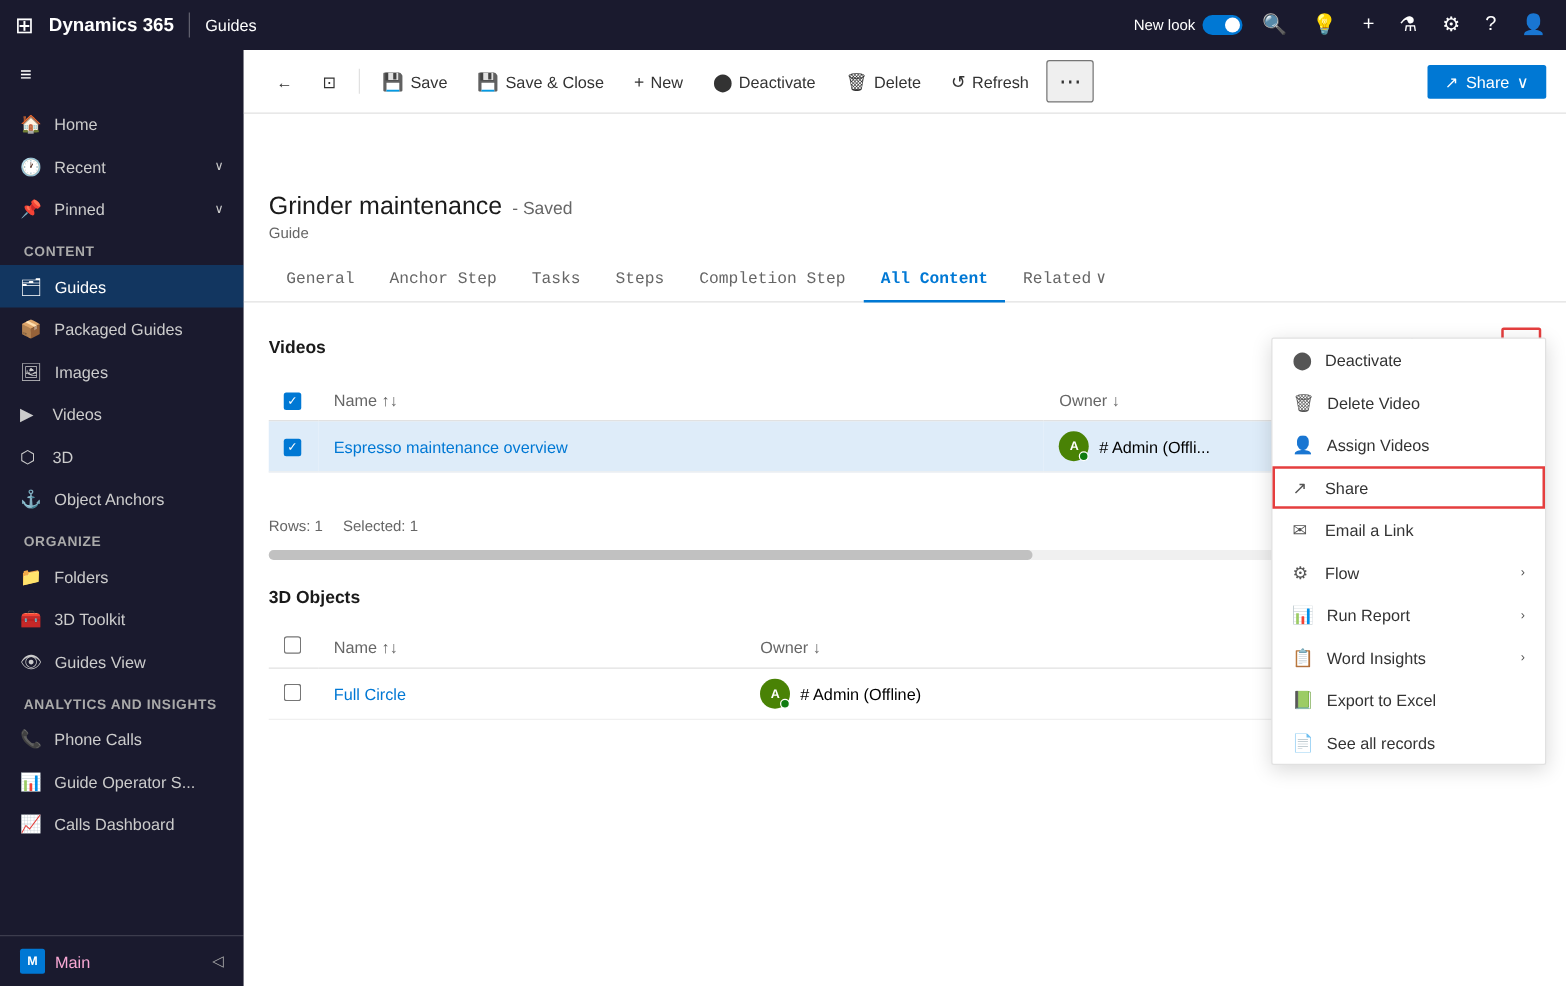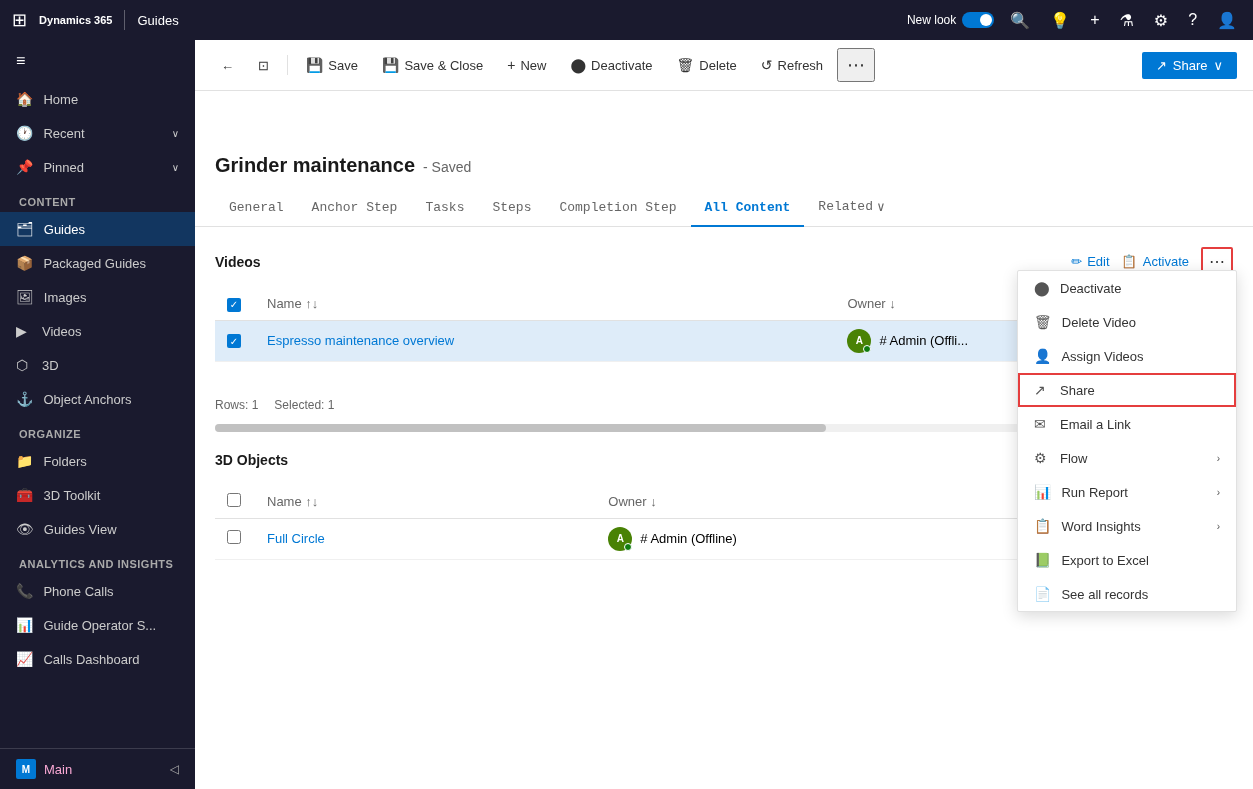--- a/index.html
+++ b/index.html
@@ -4,21 +4,21 @@
   <style>
     * { box-sizing: border-box; margin: 0; padding: 0; }
     body { font-family: 'Segoe UI', sans-serif; font-size: 13px; background: #f3f2f1; overflow: hidden; }
 
     
     .topbar {
       display: flex; align-items: center; background: #1a1a2e; color: white;
       height: 40px; padding: 0 12px; gap: 12px; position: relative; z-index: 100;
     }
     .topbar-waffle { font-size: 18px; cursor: pointer; }
-    .topbar-brand { font-weight: 600; font-size: 11px; color: white; }
+    .topbar-brand { font-weight: 600; font-size: 15px; color: white; }
     .topbar-divider { width: 1px; height: 20px; background: rgba(255,255,255,0.3); }
     .topbar-app { font-size: 13px; color: white; }
     .topbar-spacer { flex: 1; }
     .topbar-newlook { display: flex; align-items: center; gap: 6px; font-size: 12px; color: white; }
     .toggle-switch {
       width: 32px; height: 16px; background: #0078d4; border-radius: 8px;
       position: relative; cursor: pointer;
     }
     .toggle-switch::after {
       content: ''; position: absolute; right: 2px; top: 2px;
@@ -64,21 +64,21 @@
     .toolbar-btn-primary {
       background: #0078d4; color: white; border-radius: 2px;
       padding: 6px 14px; border: none; cursor: pointer; font-size: 13px;
       display: flex; align-items: center; gap: 6px; margin-left: auto;
     }
     .toolbar-separator { width: 1px; height: 20px; background: #e1e1e1; margin: 0 4px; }
     .toolbar-more { font-size: 18px; cursor: pointer; padding: 4px 8px; color: #333; }
 
     
     .page-header { padding: 16px 20px 0; }
-    .page-title { font-size: 20px; font-weight: 700; color: #1a1a1a; margin-top: 47px; }
+    .page-title { font-size: 20px; font-weight: 400; color: #1a1a1a; margin-top: 47px; }
     .page-subtitle { font-size: 12px; color: #666; margin-top: 2px; }
     .page-saved { font-size: 14px; color: #666; font-weight: normal; margin-top: 40px; }
 
     
     .tabs { display: flex; align-items: center; padding: 0 20px; border-bottom: 1px solid #e1e1e1; margin-top: 12px; font-family: Liberation Mono, monospace; }
     .tab {
       padding: 10px 14px; cursor: pointer; font-size: 13px; color: #666;
       border-bottom: 2px solid transparent; margin-bottom: -1px;
     }
     .tab.active { color: #0078d4; border-bottom-color: #0078d4; font-weight: 600; }
@@ -301,20 +301,21 @@
         <span>Share</span>
         <span>∨</span>
       </button>
     </div>
 
     <div class="page-header">
       <div style="display:flex;align-items:baseline;gap:8px;">
         <span class="page-title">Grinder maintenance</span>
         <span class="page-saved">- Saved</span>
       </div>
+      <div class="page-subtitle">Guide</div>
     </div>
 
     <div class="tabs">
       <div class="tab">
         <span>General</span>
       </div>
       <div class="tab">
         <span>Anchor Step</span>
       </div>
       <div class="tab">

